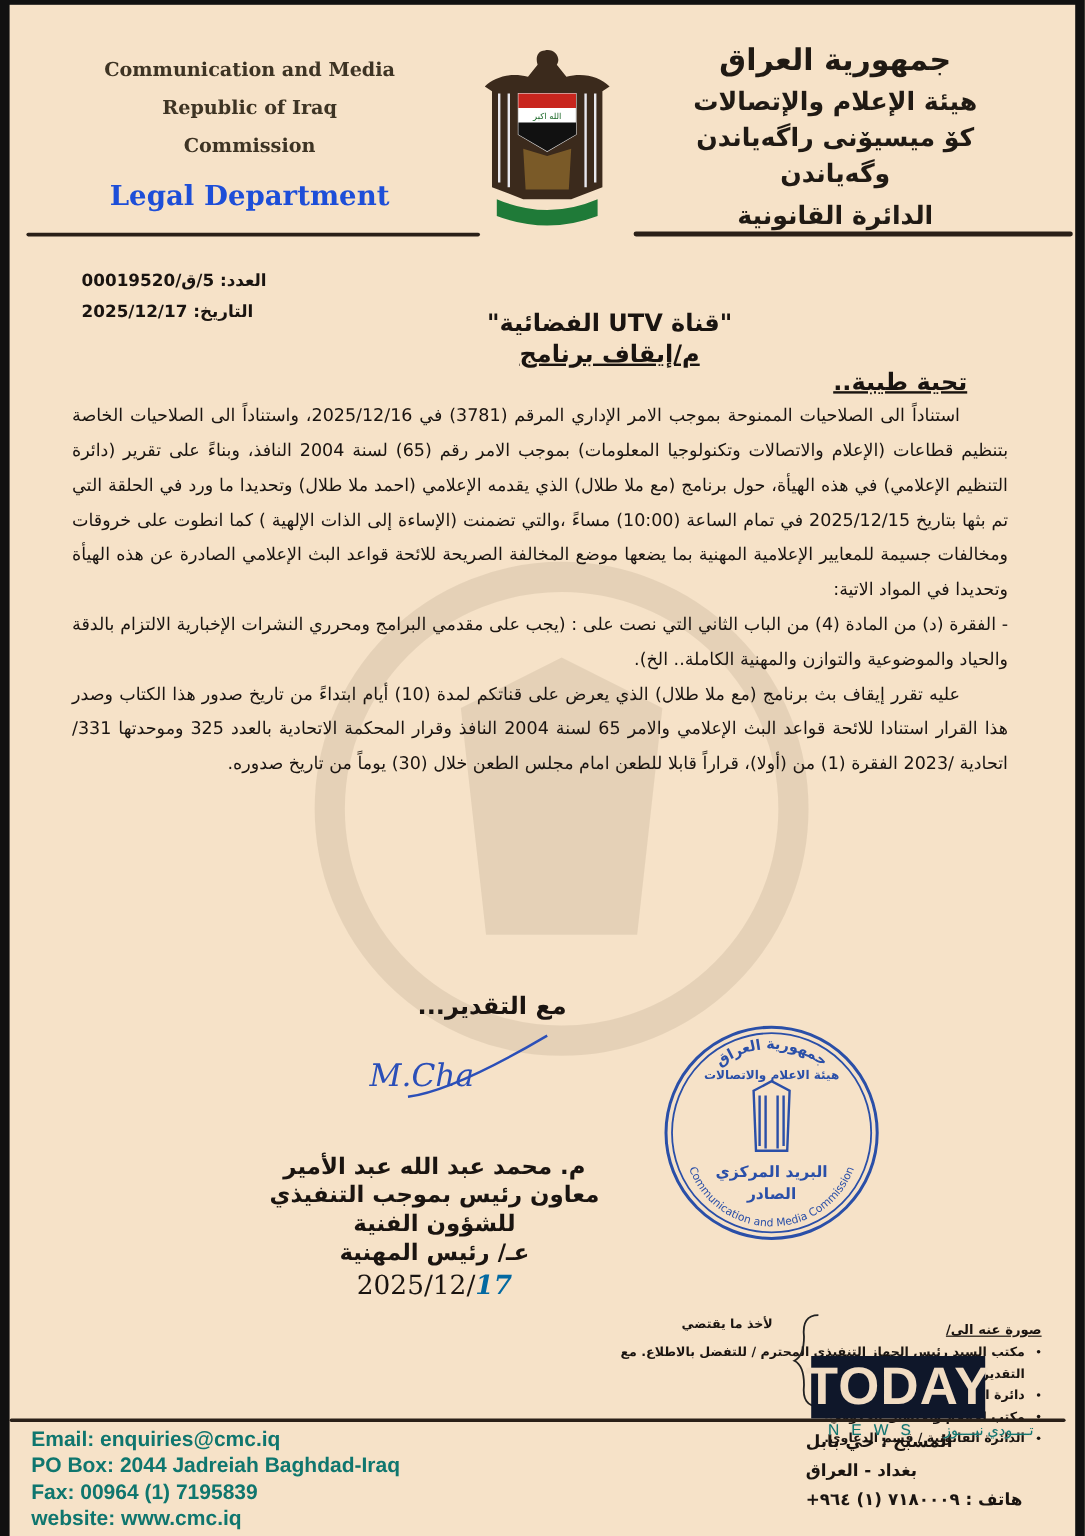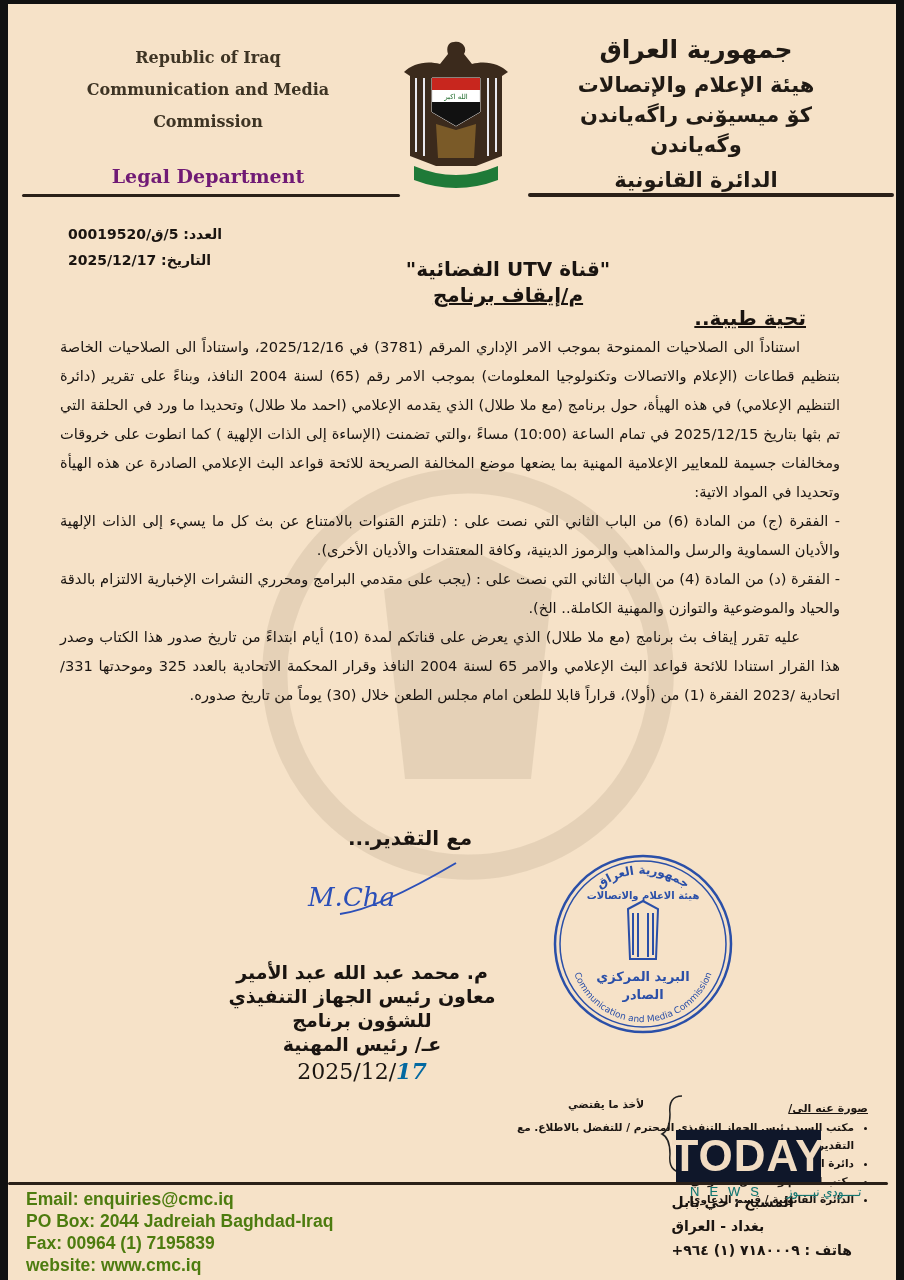--- a/index.html
+++ b/index.html
@@ -12,21 +12,21 @@
     position: absolute; left: 8px; top: 4px; width: 888px; height: 1276px;
     background: #f6e2c8;
     color: #1a1410;
   }
   .abs { position: absolute; }
   .en-head {
     left: 50px; top: 38px; width: 300px; text-align: center;
     font-family: "DejaVu Serif", serif; font-weight: bold; color: #3e3424;
     font-size: 16px; line-height: 32px;
   }
-  .en-head .legal { margin-top: 22px; font-size: 19px; color: #701a75; }
+  .en-head .legal { margin-top: 10px; font-size: 23px; color: #1d4ed8; }
   .ar-head {
     right: 40px; top: 26px; width: 320px; text-align: center; direction: rtl;
     font-weight: bold; color: #201a14;
   }
   .ar-head .l1 { font-size: 25px; line-height: 40px; }
   .ar-head .l2 { font-size: 21px; line-height: 30px; }
   .ar-head .l3 { font-size: 21px; line-height: 30px; }
   .ar-head .l4 { font-size: 21px; line-height: 40px; }
   .rule-left { left: 14px; top: 190px; width: 378px; height: 3px; background: #2a2018; border-radius: 2px; }
   .rule-right { left: 520px; top: 189px; width: 366px; height: 4px; background: #2a2018; border-radius: 2px; }
@@ -63,21 +63,21 @@
   .stamp { left: 540px; top: 845px; width: 190px; height: 190px; }
   .cc {
     left: 500px; top: 1096px; width: 360px; direction: rtl; font-size: 10.5px; font-weight: bold; line-height: 18px;
   }
   .cc .title { text-decoration: underline; font-size: 11px; }
   .cc ul { margin: 0; padding: 0 14px 0 0; list-style: disc; }
   .cc-brace { left: 650px; top: 1090px; width: 30px; height: 80px; }
   .cc-note { left: 560px; top: 1094px; direction: rtl; font-size: 10.5px; font-weight: bold; }
   .rule-footer { left: 0px; top: 1178px; width: 880px; height: 3px; background: #2a2018; border-radius: 2px; }
   .footer-en {
-    left: 18px; top: 1184px; font-family: "Liberation Sans", sans-serif; font-weight: bold; font-size: 17.5px; line-height: 22px; color: #4d7c0f;
+    left: 18px; top: 1184px; font-family: "Liberation Sans", sans-serif; font-weight: bold; font-size: 17.5px; line-height: 22px; color: #0f766e;
   }
   .footer-ar {
     right: 44px; top: 1186px; direction: rtl; text-align: left; font-weight: bold; font-size: 14px; line-height: 24px;
   }
   .watermark {
     left: 668px; top: 1126px; width: 145px; height: 52px; background: #0f172a;
     display: flex; align-items: center; justify-content: center;
     font-family: "Liberation Sans", sans-serif; font-weight: bold; font-size: 44px; color: #f1dcc2; letter-spacing: 1px;
   }
   .watermark-sub {
@@ -91,22 +91,22 @@
 <body>
 
 <div class="page">
 
   <svg class="abs bg-seal" viewBox="0 0 100 100">
     <circle cx="50" cy="50" r="46" fill="none" stroke="#5a4a30" stroke-width="6"></circle>
     <path d="M30 30 L50 20 L70 30 L65 75 L35 75 Z" fill="#5a4a30"></path>
   </svg>
 
   <div class="abs en-head">
+    <div>Communication and Media</div>
     <div>Republic of Iraq</div>
-    <div>Communication and Media</div>
     <div>Commission</div>
     <div class="legal">Legal Department</div>
   </div>
 
   <svg class="abs emblem" viewBox="0 0 120 165">
     <path d="M58 8 C52 8 50 14 52 20 L44 30 C30 26 16 30 8 38 L14 42 L14 122 L40 132 L80 132 L106 122 L106 42 L112 38 C104 30 90 26 76 30 L68 20 C72 14 66 6 58 8 Z" fill="#3b2a1c"></path>
     <g stroke="#e8e8ee" stroke-width="2">
       <line x1="20" y1="44" x2="20" y2="118"></line>
         <line x1="28" y1="44" x2="28" y2="122"></line>
       <line x1="92" y1="44" x2="92" y2="122"></line>
@@ -143,34 +143,33 @@
 
   <div class="abs subject">
     <div class="s1">"قناة UTV الفضائية"</div>
     <div class="s2">م/إيقاف برنامج</div>
   </div>
 
   <div class="abs greeting">تحية طيبة..</div>
 
   <div class="abs body-text">
     <p class="indent">استناداً الى الصلاحيات الممنوحة بموجب الامر الإداري المرقم (3781) في 2025/12/16، واستناداً الى الصلاحيات الخاصة بتنظيم قطاعات (الإعلام والاتصالات وتكنولوجيا المعلومات) بموجب الامر رقم (65) لسنة 2004 النافذ، وبناءً على تقرير (دائرة التنظيم الإعلامي) في هذه الهيأة، حول برنامج (مع ملا طلال) الذي يقدمه الإعلامي (احمد ملا طلال) وتحديدا ما ورد في الحلقة التي تم بثها بتاريخ 2025/12/15 في تمام الساعة (10:00) مساءً ،والتي تضمنت (الإساءة إلى الذات الإلهية ) كما انطوت على خروقات ومخالفات جسيمة للمعايير الإعلامية المهنية بما يضعها موضع المخالفة الصريحة للائحة قواعد البث الإعلامي الصادرة عن هذه الهيأة وتحديدا في المواد الاتية:</p>
-    <p>- الفقرة (ج) من المادة (6) من الباب الثاني التي نصت على : (تلتزم القنوات بالامتناع عن بث كل ما يسيء إلى الذات الإلهية والأديان السماوية والرسل والمذاهب والرموز الدينية، وكافة المعتقدات والأديان الأخرى).</p>
     <p>- الفقرة (د) من المادة (4) من الباب الثاني التي نصت على : (يجب على مقدمي البرامج ومحرري النشرات الإخبارية الالتزام بالدقة والحياد والموضوعية والتوازن والمهنية الكاملة.. الخ).</p>
     <p class="indent">عليه تقرر إيقاف بث برنامج (مع ملا طلال) الذي يعرض على قناتكم لمدة (10) أيام ابتداءً من تاريخ صدور هذا الكتاب وصدر هذا القرار استنادا للائحة قواعد البث الإعلامي والامر 65 لسنة 2004 النافذ وقرار المحكمة الاتحادية بالعدد 325 وموحدتها 331/اتحادية /2023 الفقرة (1) من (أولا)، قراراً قابلا للطعن امام مجلس الطعن خلال (30) يوماً من تاريخ صدوره.</p>
   </div>
 
   <div class="abs regards">مع التقدير...</div>
 
   <svg class="abs sig-stroke" viewBox="0 0 120 60">
     <path d="M2 55 Q40 50 118 4" fill="none" stroke="#2b4fb8" stroke-width="2"></path>
   </svg>
   <div class="abs signature">M.Cha</div>
   <div class="abs sig-block">
     <div class="n1">م. محمد عبد الله عبد الأمير</div>
-    <div class="n2">معاون رئيس الجهاز التنفيذي للشؤون برنامج</div>
+    <div class="n2">معاون رئيس بموجب التنفيذي للشؤون الفنية</div>
     <div class="n3">عـ/ رئيس المهنية</div>
     <div class="dt">
       <span>2025/12/</span><span class="hand">17</span>
     </div>
   </div>
 
   <svg class="abs stamp" viewBox="0 0 190 190">
     <defs>
       <path id="ringTop" d="M25 95 A70 70 0 0 1 165 95"></path>
       <path id="ringBottom" d="M22 100 A73 73 0 0 0 168 100"></path>

